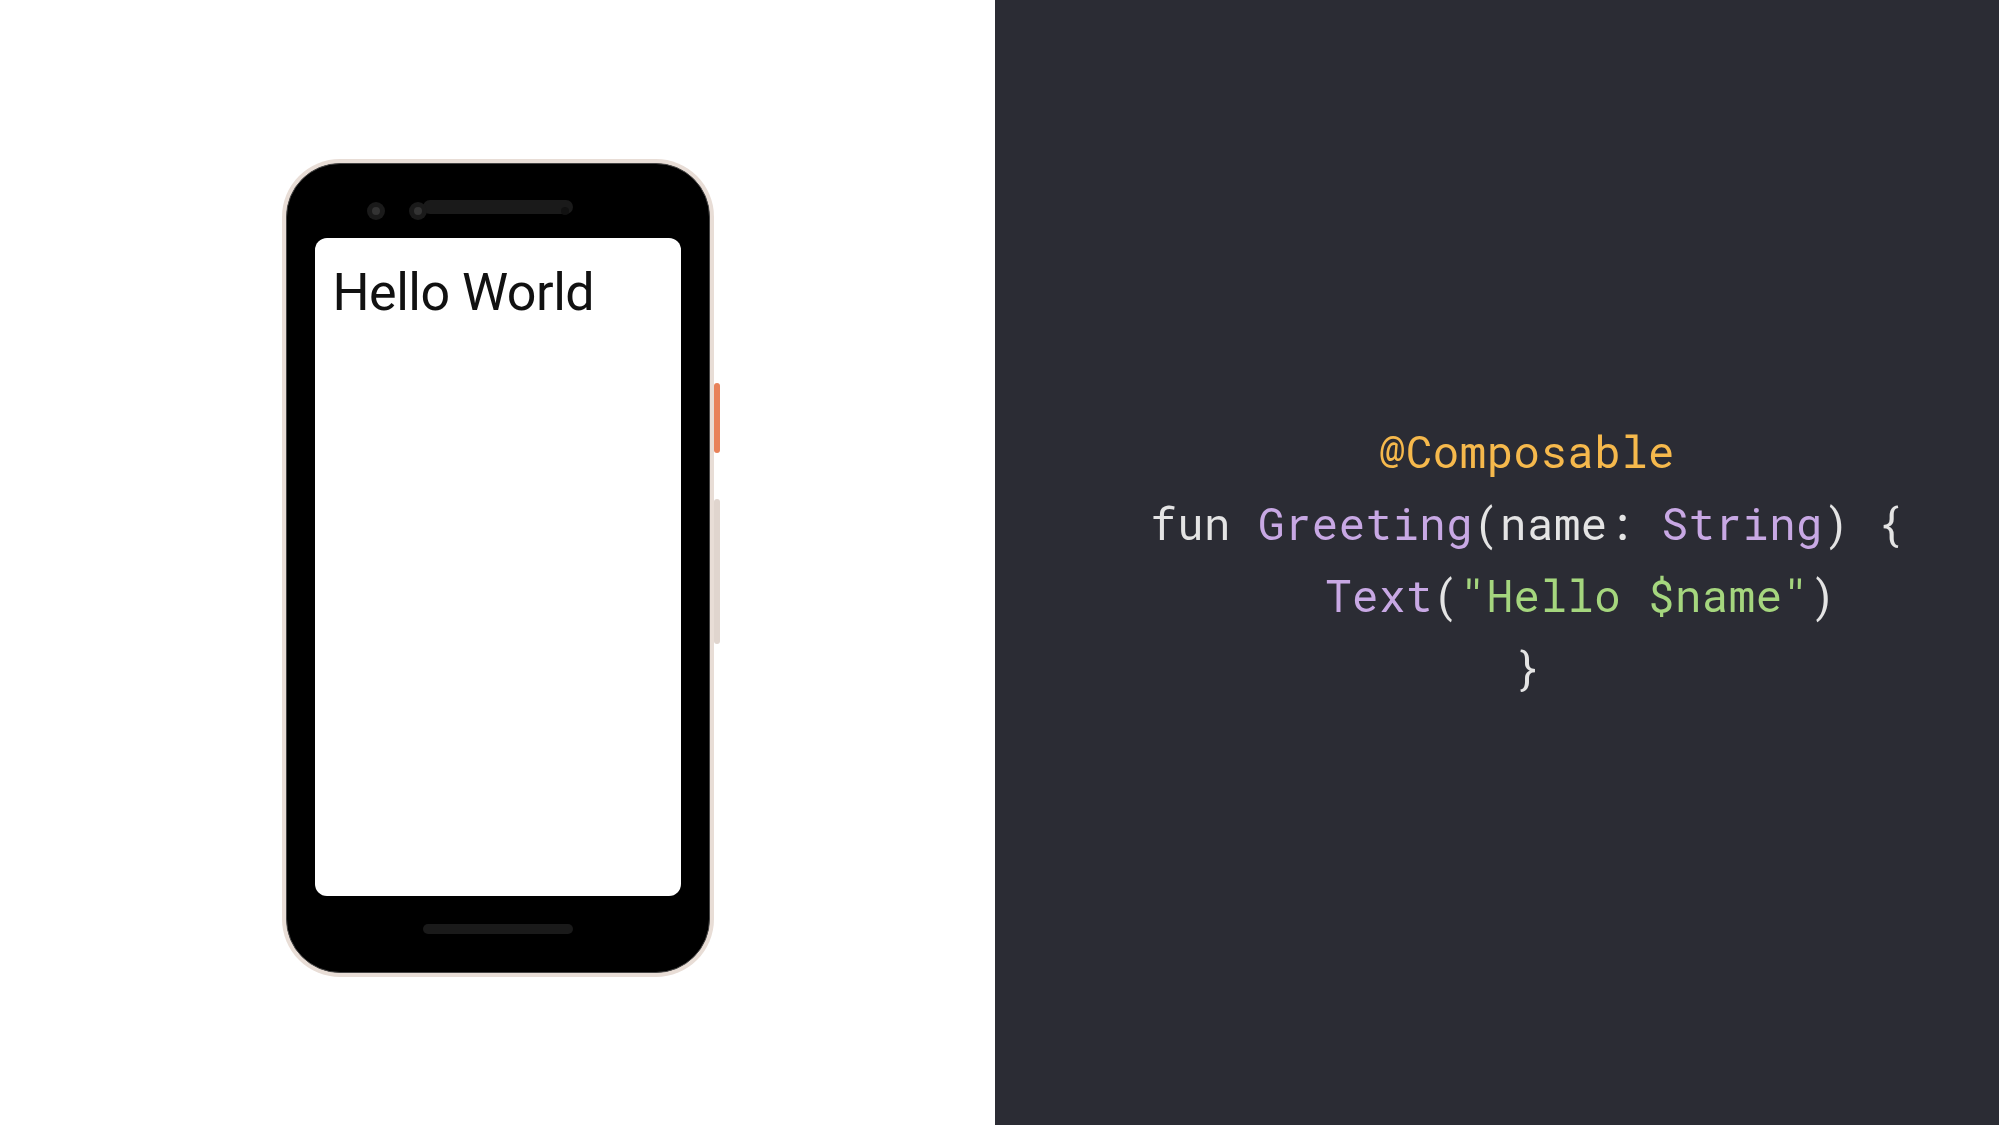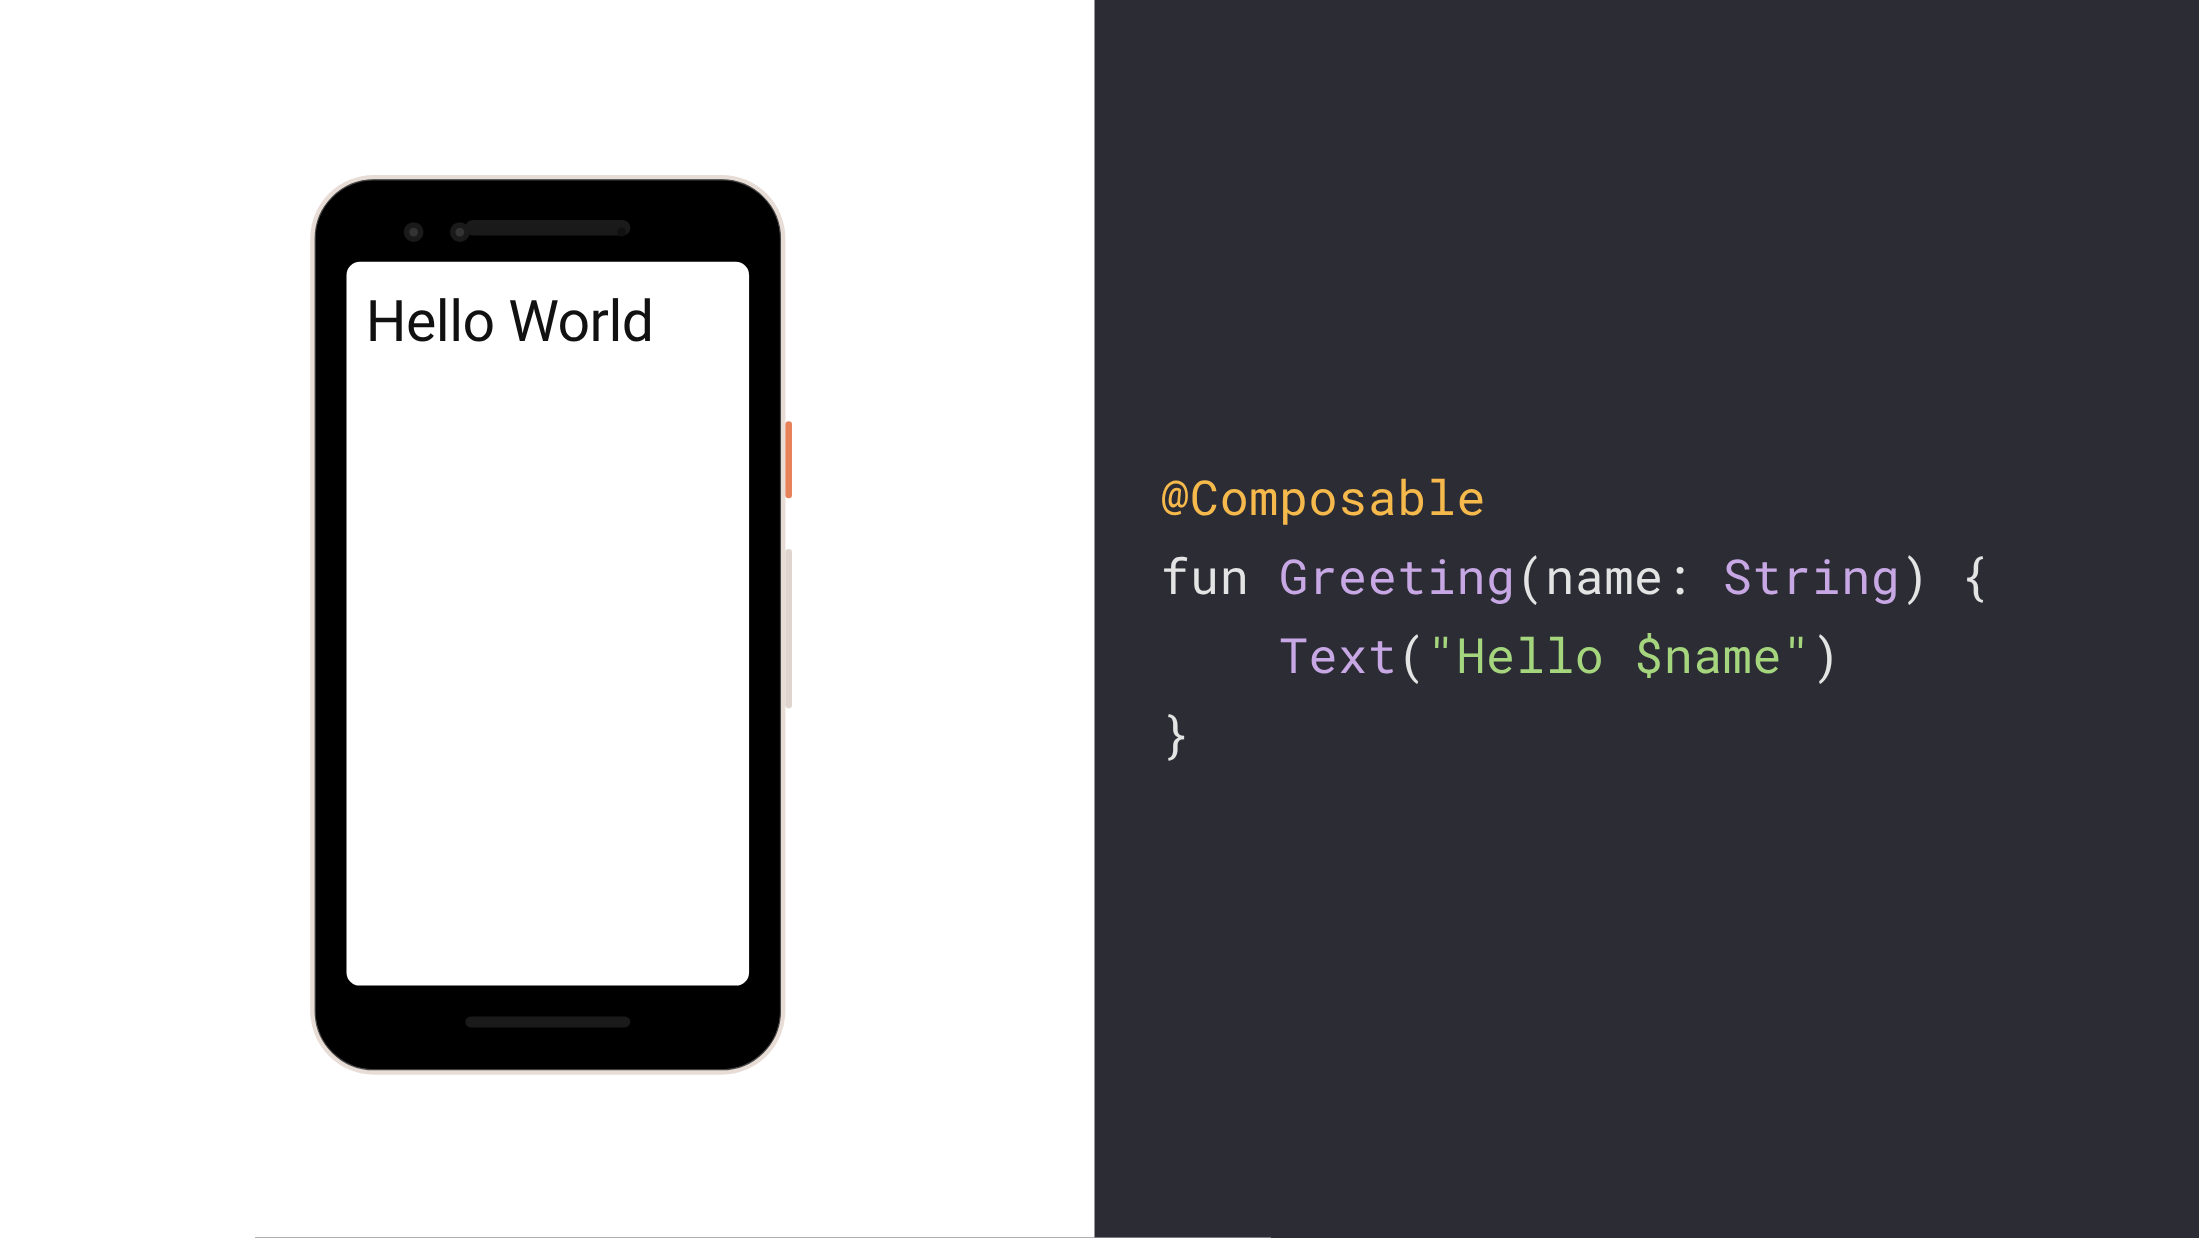--- a/index.html
+++ b/index.html
@@ -160,20 +160,21 @@
       border-radius: 3px;
     }
     
     .code {
       font-family: "Roboto Mono", "SF Mono", Consolas, monospace;
       font-size: 44px;
       line-height: 72px;
       color: #e4e4e4;
       white-space: pre;
       letter-spacing: 0.5px;
+      text-align: center;
     }
     .c-annot { color: #f6b94c; }
     .c-key { color: #e4e4e4; }
     .c-fn  { color: #c8a8e4; }
     .c-type{ color: #c8a8e4; }
     .c-punc{ color: #e4e4e4; }
     .c-str { color: #a5d67e; }
   </style>
 </head>
 <body>

